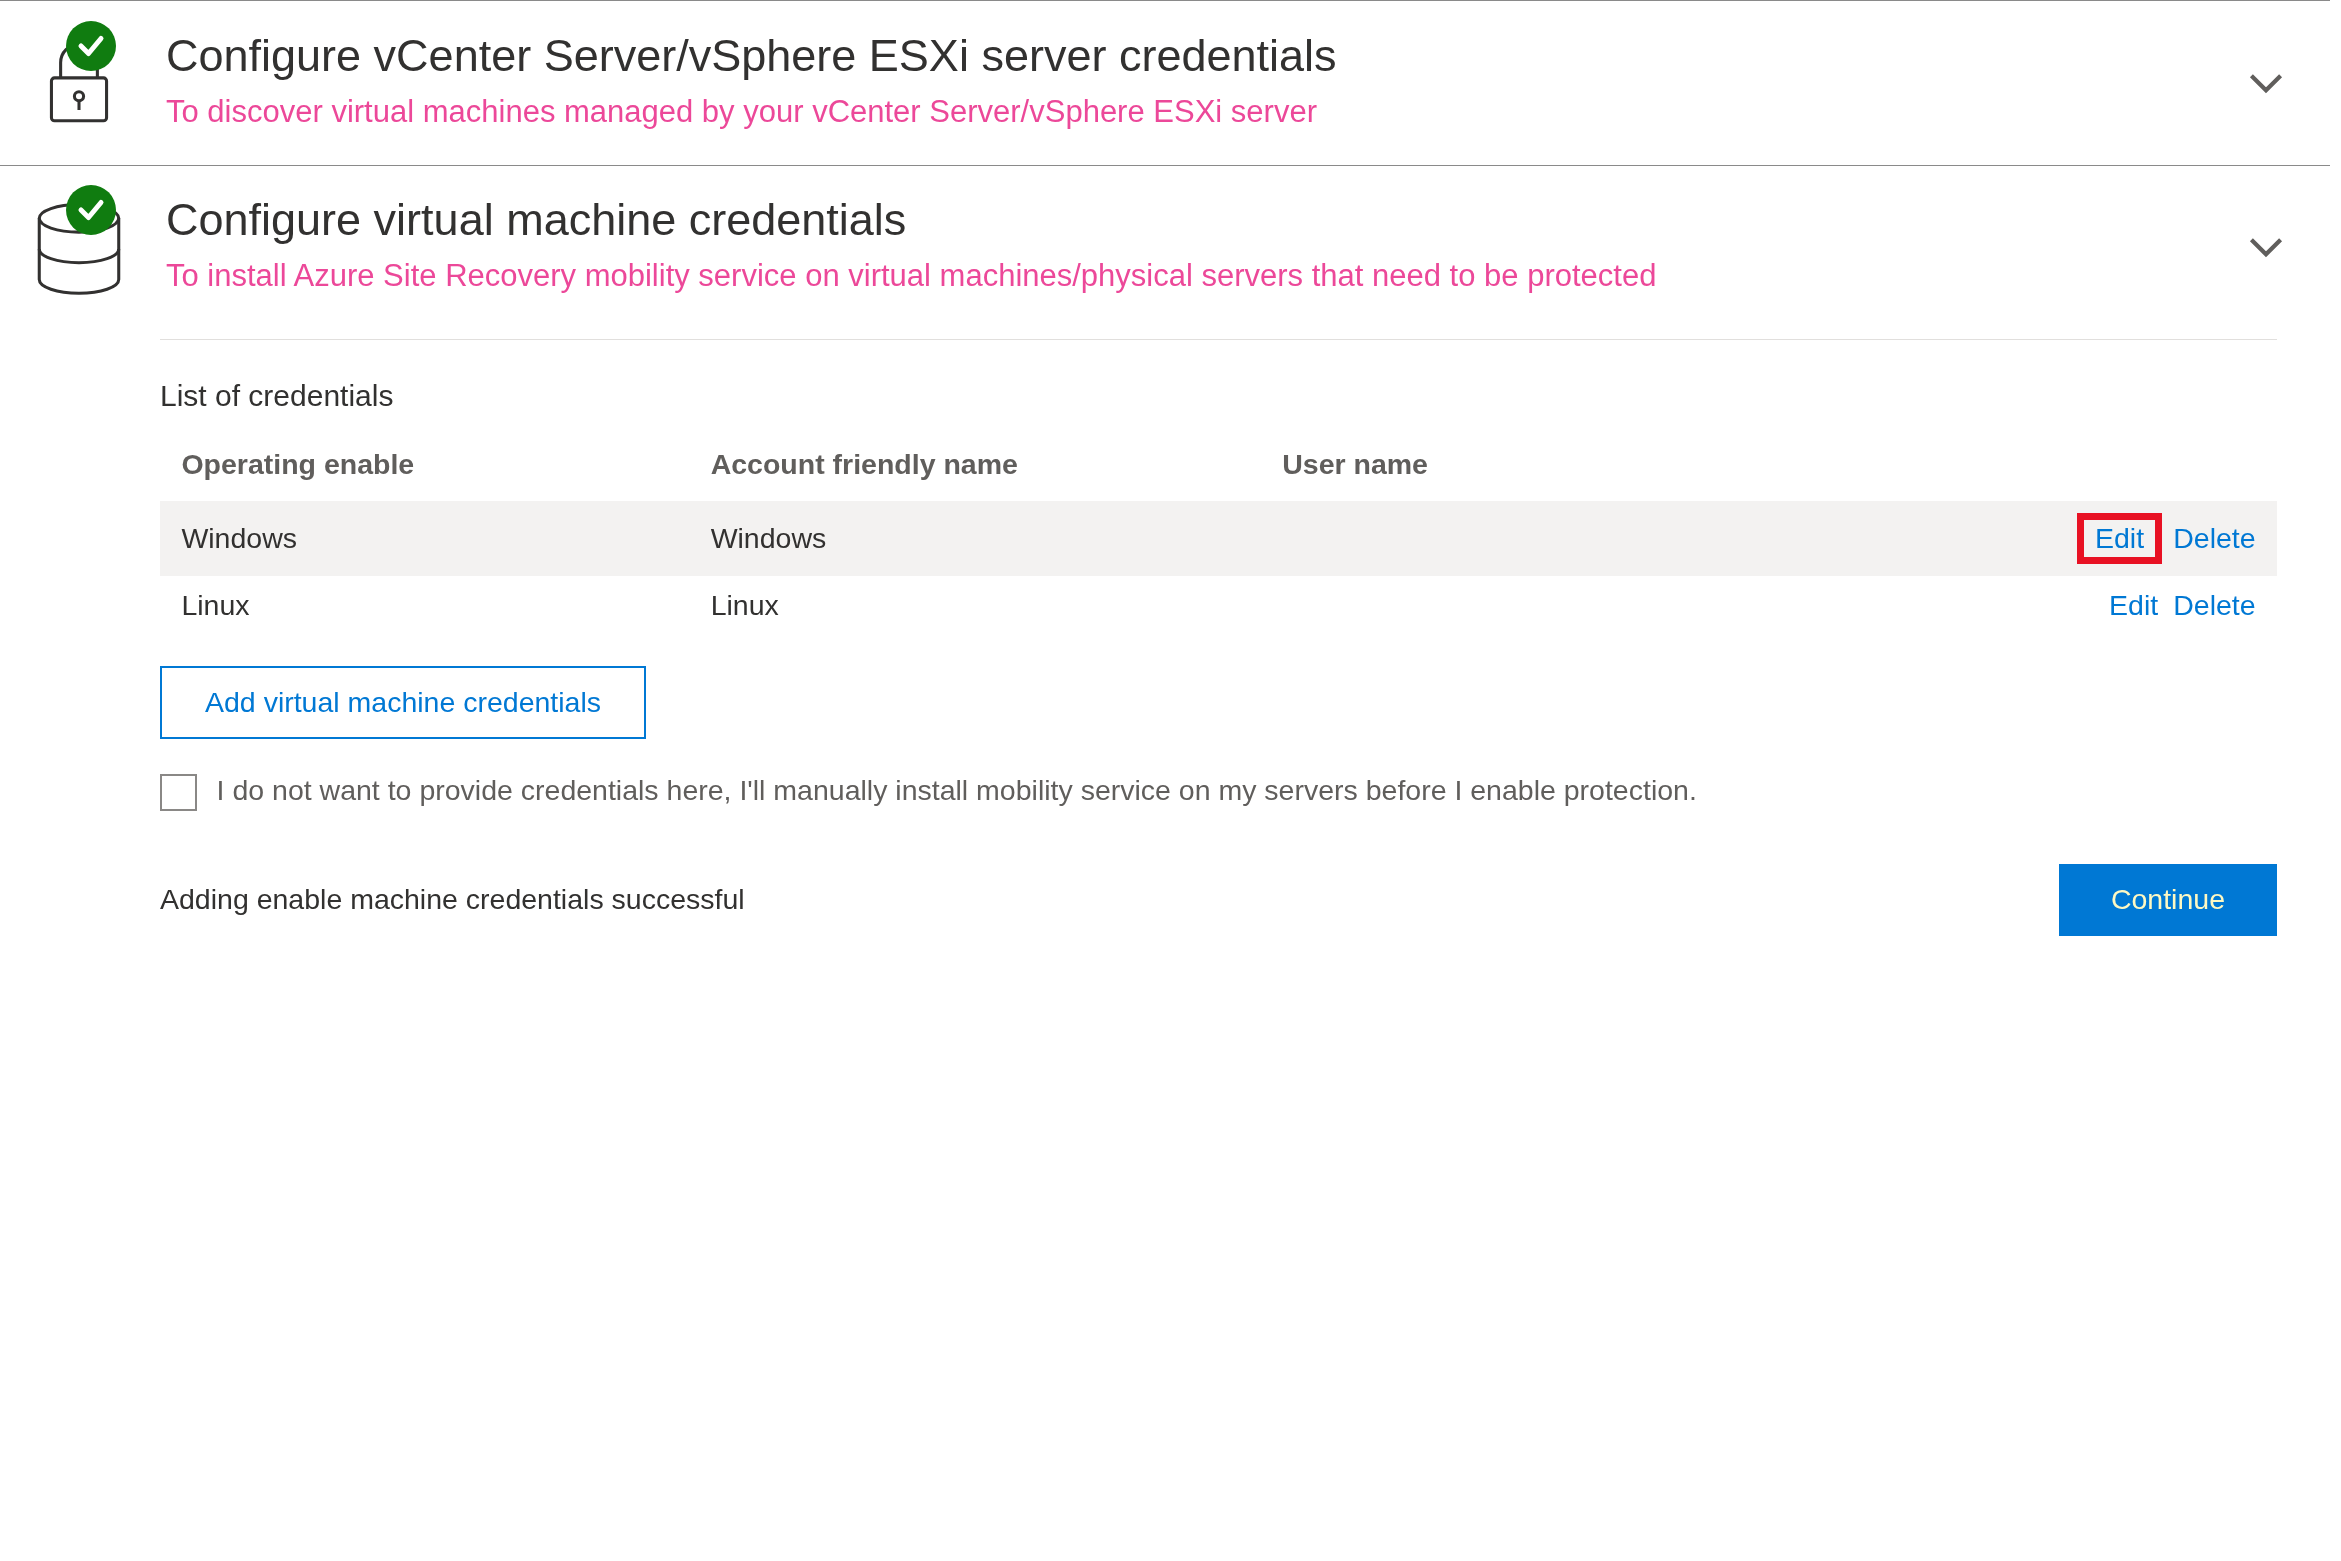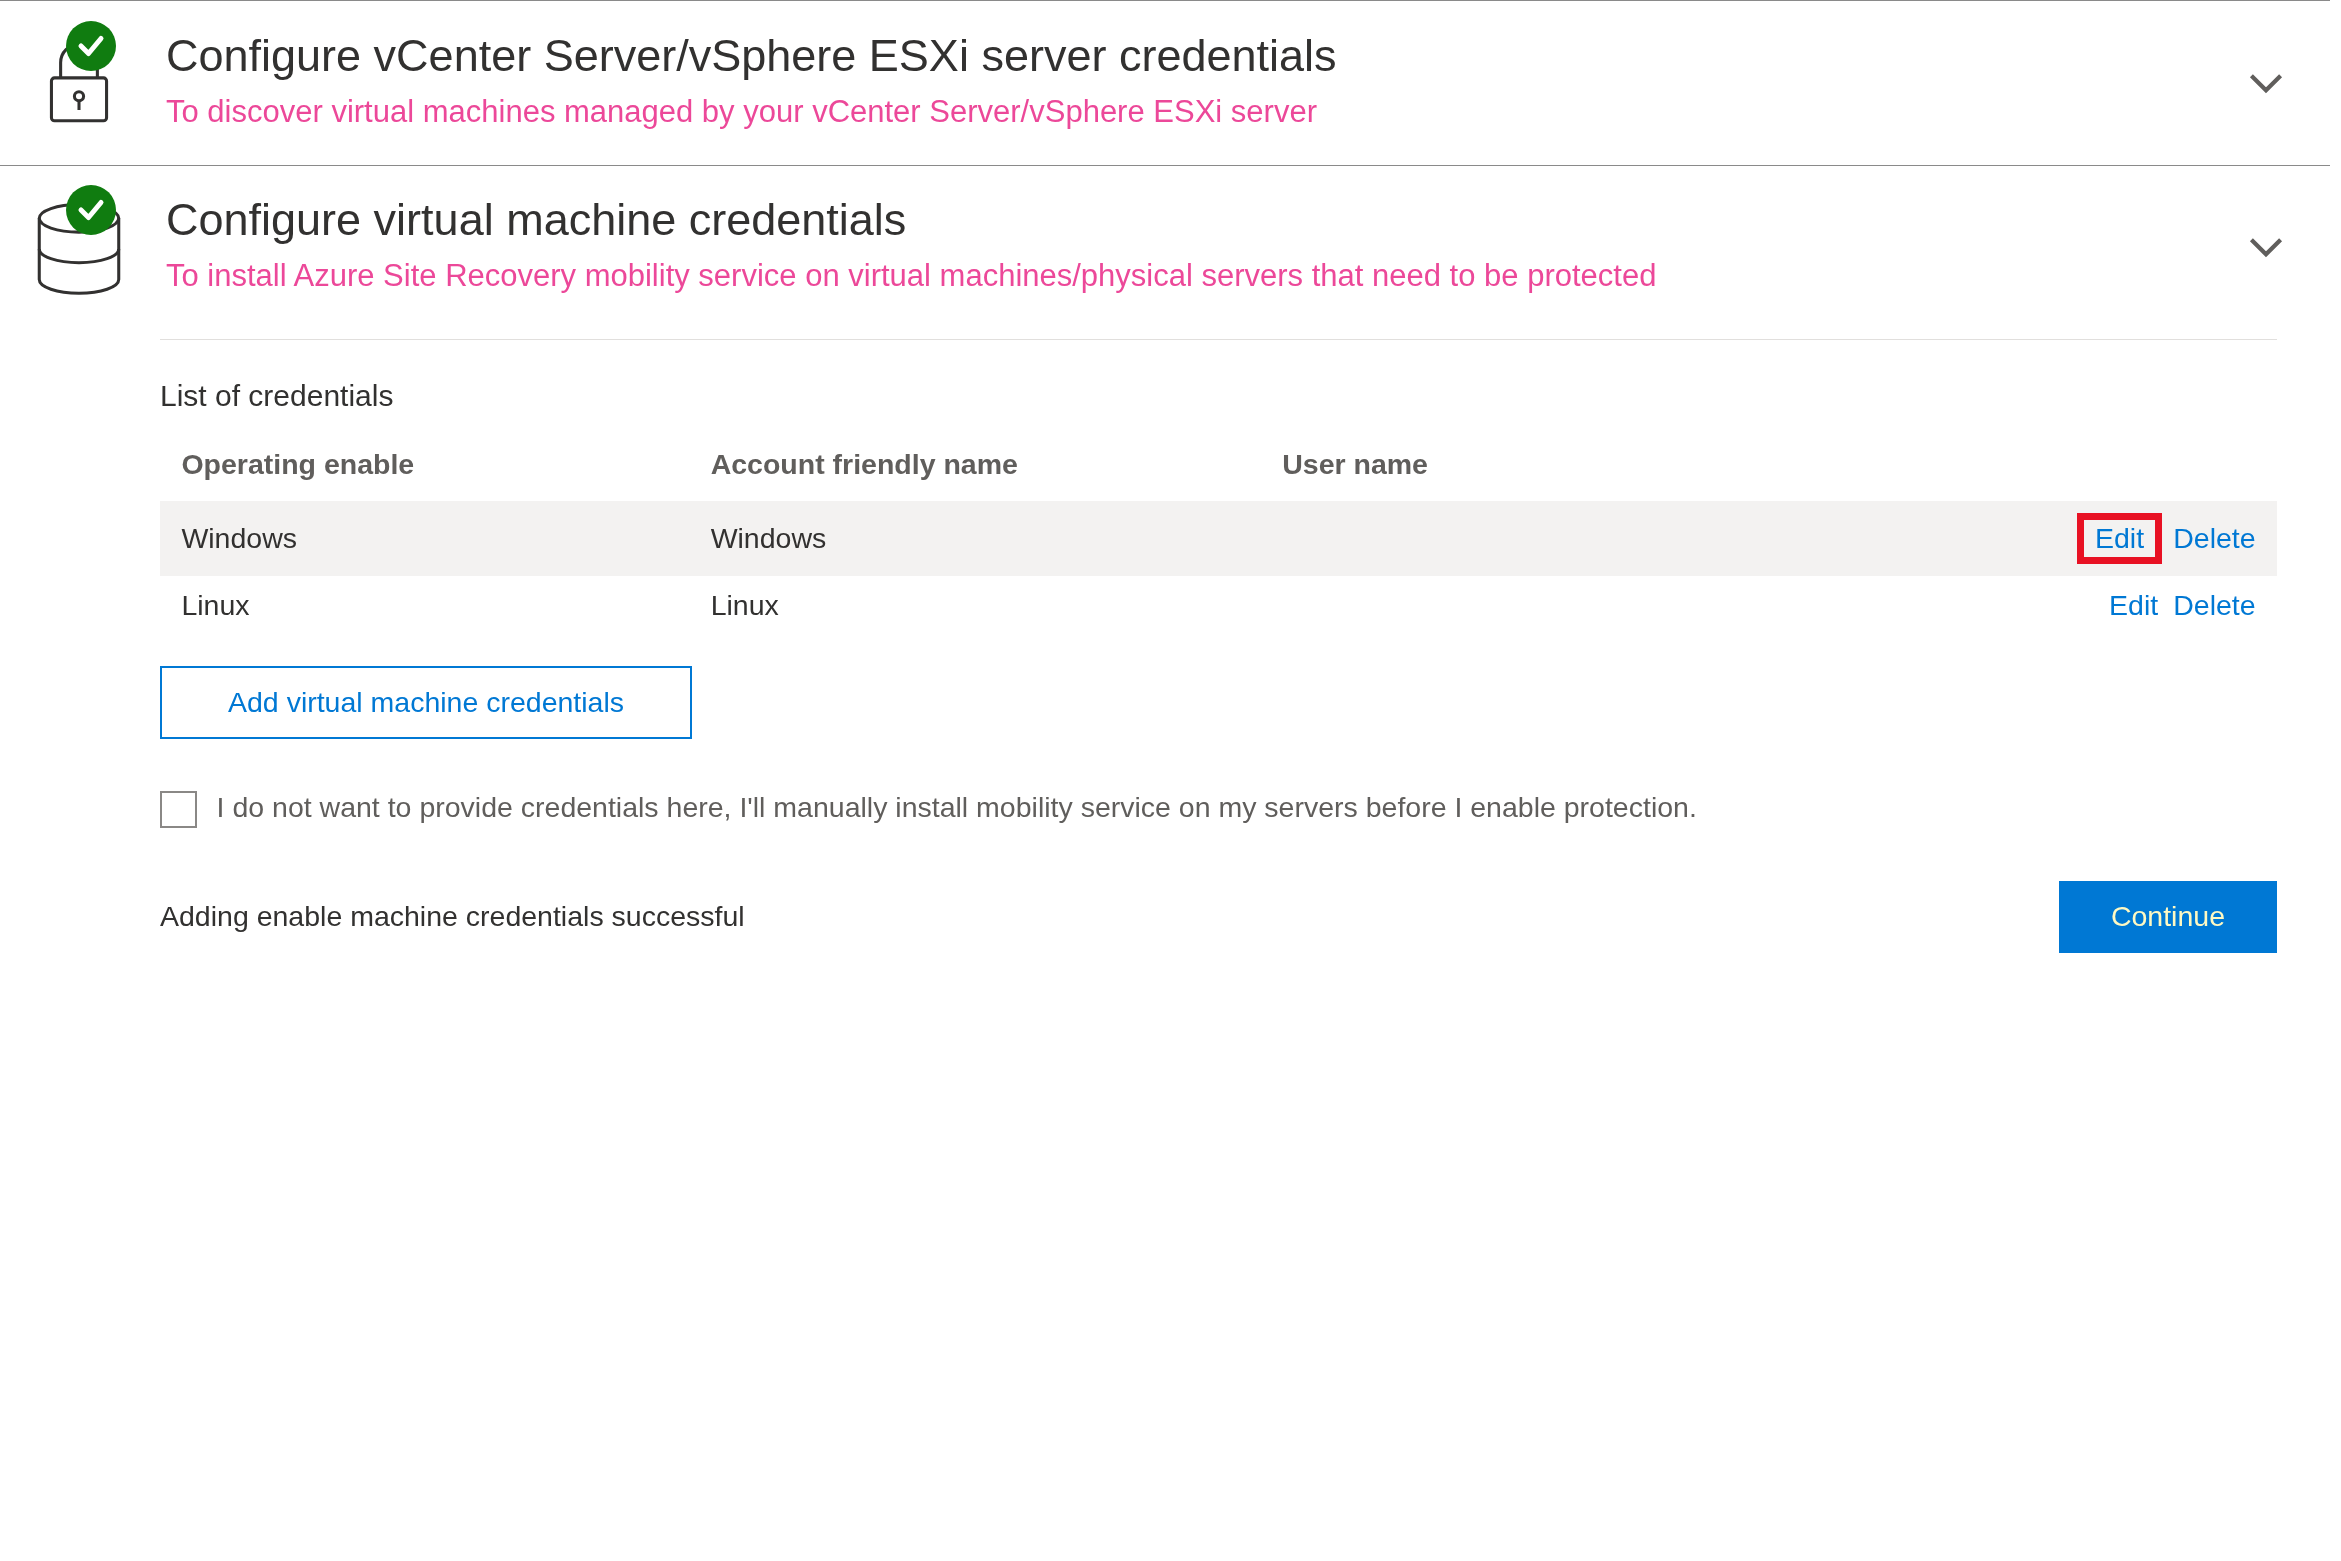--- a/index.html
+++ b/index.html
@@ -90,29 +90,29 @@
       display: inline-block;
       border: 7.1px solid #e81123;
       padding: 1.8px 10.7px;
       margin-right: -3.6px;
     }
     .add-btn {
       margin-top: 32px;
       border: 2.7px solid #0078d4;
       color: #0078d4;
       font-size: 28.5px;
-      padding: 18px 66px;
+      padding: 18px 43px;
       background: #fff;
       cursor: pointer;
     }
     .opt-out {
       display: flex;
       align-items: center;
       gap: 19.6px;
-      margin-top: 48px;
+      margin-top: 31px;
       max-width: 1781px;
     }
     .checkbox {
       width: 37px;
       height: 37px;
       border: 2.7px solid #8a8886;
       flex: 0 0 37px;
       margin-top: 3.6px;
       cursor: pointer;
     }

